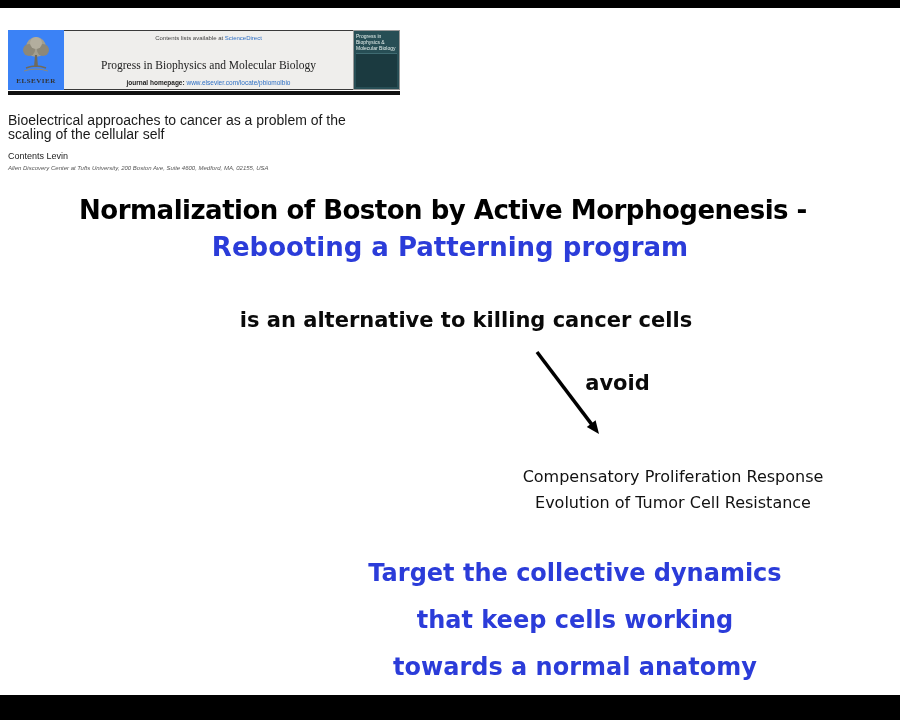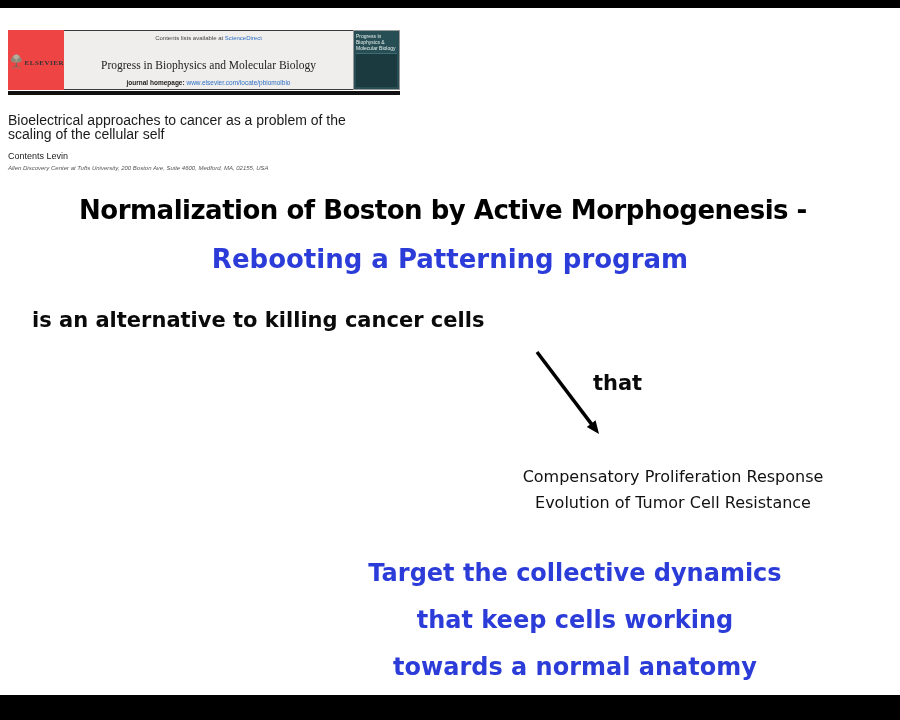--- a/index.html
+++ b/index.html
@@ -9,21 +9,21 @@
   }
   .content{
     position:absolute;left:0;top:8px;width:900px;height:687px;background:#ffffff;
   }
 
   
   .jheader{
     position:absolute;left:8px;top:22px;width:392px;height:60px;
     display:flex;flex-direction:row;align-items:stretch;
   }
-  .logo-cell{width:56px;background:#ef4444;display:flex;align-items:center;justify-content:flex-start;padding-top:4px;}
+  .logo-cell{width:56px;background:#3b82f6;display:flex;flex-direction:column;align-items:center;justify-content:flex-start;padding-top:4px;}
   .logo-text{font-family:"Liberation Serif",serif;font-size:7px;font-weight:bold;letter-spacing:0.5px;color:#333;margin-top:1px;}
   .mid-cell{
     flex:1;background:#efeeec;border-top:1px solid #3a3a3a;border-bottom:1px solid #3a3a3a;
     text-align:center;padding-top:4px;
   }
   .contents-line{font-size:6px;color:#444;font-family:"Liberation Sans",sans-serif;}
   .contents-line a{color:#2e6fc4;text-decoration:none;}
   .jtitle{font-family:"Liberation Serif",serif;font-size:11.5px;color:#222;margin-top:18px;}
   .homepage-line{font-size:6.5px;color:#222;margin-top:8px;font-family:"Liberation Sans",sans-serif;font-weight:bold;}
   .homepage-line a{color:#2e6fc4;text-decoration:none;font-weight:normal;}
@@ -42,25 +42,25 @@
   }
   .paper-author{position:absolute;left:8px;top:143px;font-family:"Liberation Sans",sans-serif;font-size:9px;color:#222;}
   .paper-affil{position:absolute;left:8px;top:157px;font-family:"Liberation Sans",sans-serif;font-style:italic;font-size:6px;color:#555;}
 
   
   .heading-black{
     position:absolute;left:0;top:187px;width:886px;text-align:center;
     font-size:26px;font-weight:bold;letter-spacing:-0.5px;color:#000;
   }
   .heading-blue{
-    position:absolute;left:0;top:236px;width:900px;text-align:center;
+    position:absolute;left:0;top:224px;width:900px;text-align:center;
     font-size:26px;font-weight:bold;color:#2b3cd9;
   }
   .subheading{
-    position:absolute;left:32px;top:300px;width:868px;
+    position:absolute;left:32px;top:300px;width:868px;text-align:center;
     font-size:21px;font-weight:bold;color:#0a0a0a;
   }
   .avoid{
     position:absolute;left:540px;top:363px;width:155px;text-align:center;
     font-size:21px;font-weight:bold;color:#0a0a0a;
   }
   .consequences{
     position:absolute;left:430px;top:456px;width:486px;text-align:center;
     font-size:16px;line-height:26px;color:#111;
   }
@@ -109,21 +109,21 @@
   </div>
   <div class="jheader-bar"></div>
 
   <div class="paper-title">Bioelectrical approaches to cancer as a problem of the scaling of the cellular self</div>
   <div class="paper-author">Contents Levin</div>
   <div class="paper-affil">Allen Discovery Center at Tufts University, 200 Boston Ave, Suite 4600, Medford, MA, 02155, USA</div>
 
   <div class="heading-black">Normalization of Boston by Active Morphogenesis -</div>
   <div class="heading-blue">Rebooting a Patterning program</div>
   <div class="subheading">is an alternative to killing cancer cells</div>
-  <div class="avoid">that</div>
+  <div class="avoid">avoid</div>
 
   <div class="consequences">
     <div>Compensatory Proliferation Response</div>
     <div>Evolution of Tumor Cell Resistance</div>
   </div>
 
   <div class="target-block">
     <div>Target the collective dynamics</div>
     <div>that keep cells working</div>
     <div>towards a normal anatomy</div>

